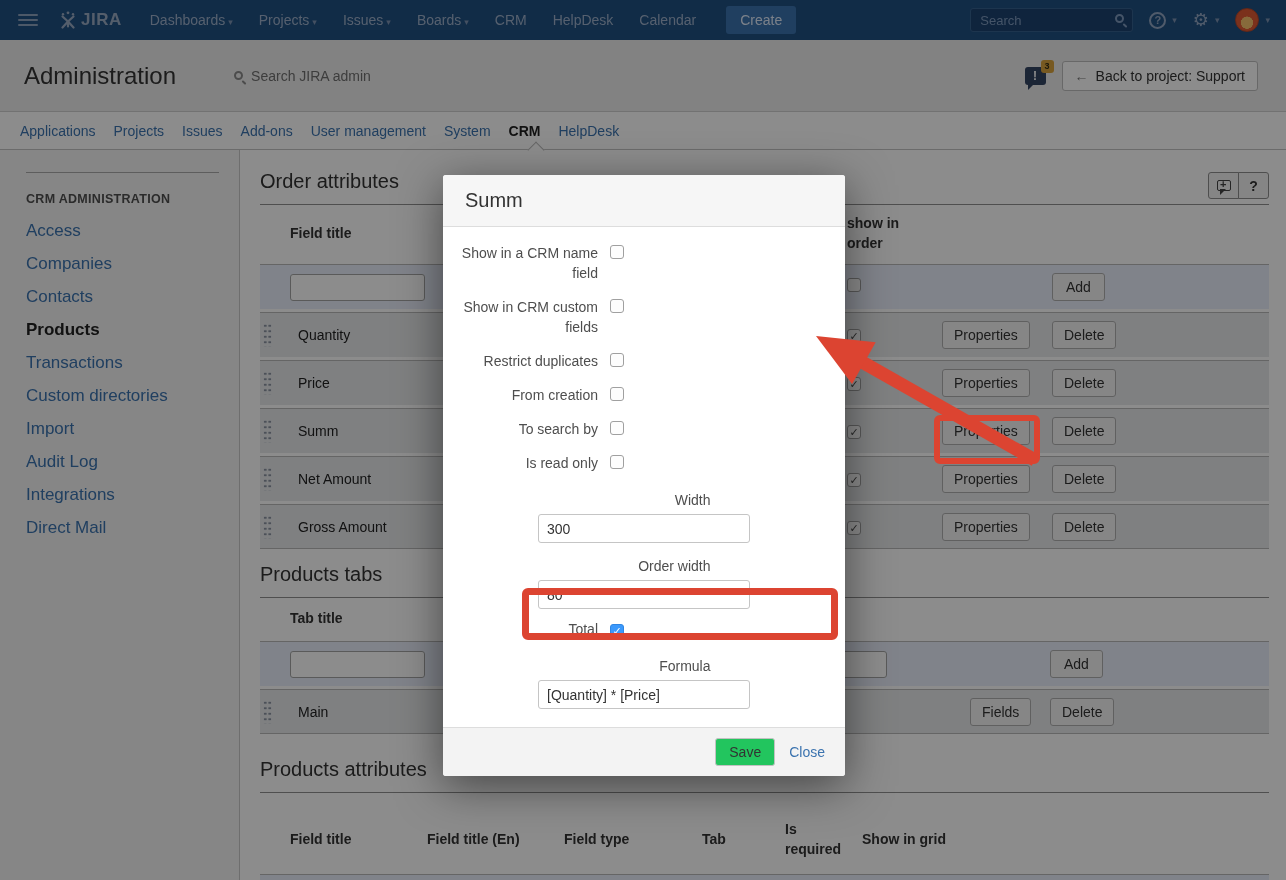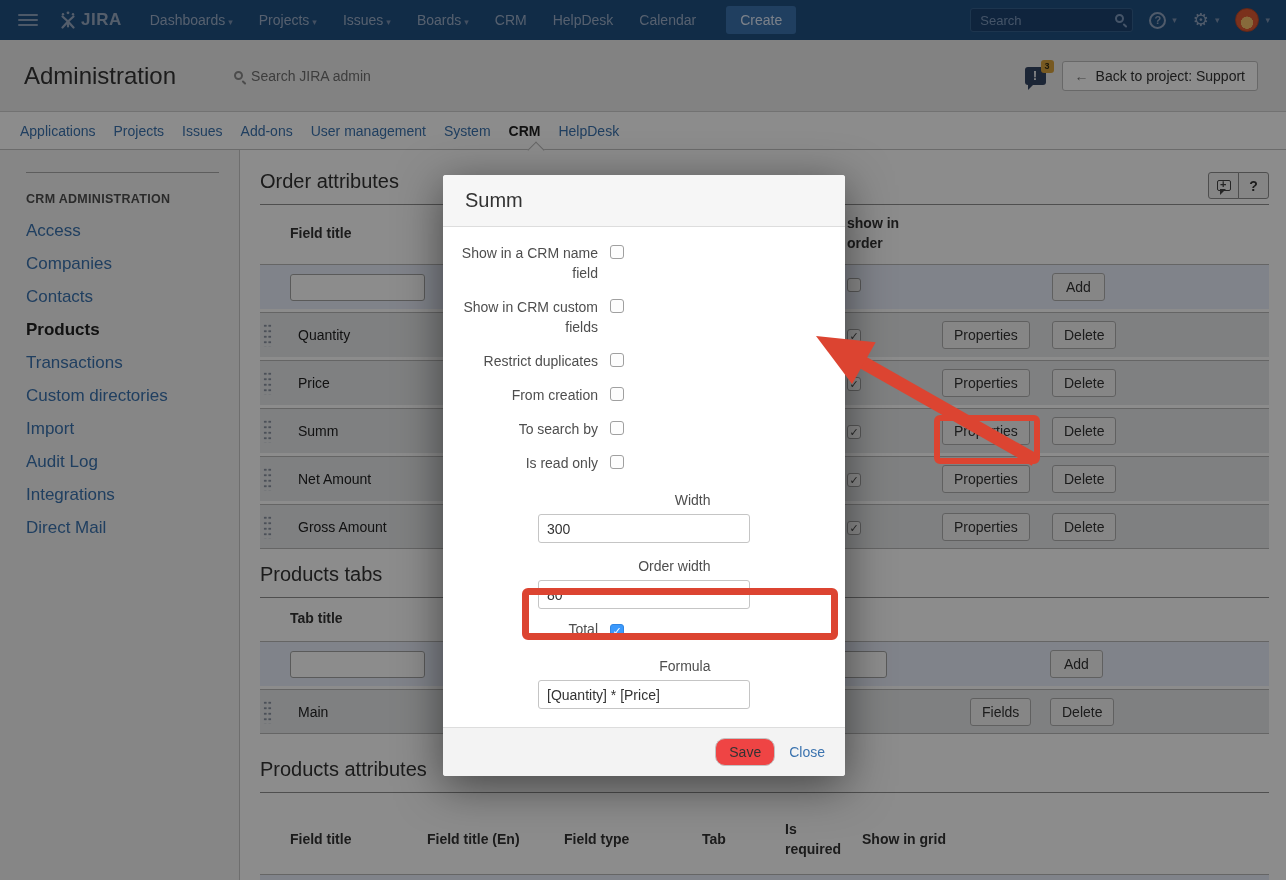--- a/index.html
+++ b/index.html
@@ -106,21 +106,21 @@
            box-shadow:0 10px 45px rgba(0,0,0,.5); z-index:20; }
   .modal-header { background:#f6f6f6; border-bottom:1px solid #ddd; border-radius:3px 3px 0 0; padding:14px 22px; font-size:20px; color:#333; }
   .modal-body { padding:16px 10px 14px 10px; }
   .mrow { display:flex; align-items:flex-start; margin-bottom:14px; }
   .mrow.center { align-items:center; margin-bottom:10px;flex-direction:column; }
   .mlabel { width:145px; margin-right:12px; text-align:right; font-size:14px; color:#4e4e4e; line-height:20px; flex-shrink:0; }
   .mrow.center .mlabel { line-height:27px; }
   .mctrl-cb { padding-top:2px; }
   .min { width:212px; height:29px; border:1px solid #c5c5c5; border-radius:3px; font-size:14px; color:#333; padding:0 8px; outline:none; }
   .modal-footer { background:#f3f3f3; border-top:1px solid #ddd; border-radius:0 0 3px 3px; padding:10px 20px; display:flex; justify-content:flex-end; align-items:center; }
-  .btn-save { background:#ef4444; border:1px solid #c2c2c2; border-radius:10px; padding:5px 13px; font-size:14px; color:#333; cursor:pointer; margin-right:14px; }
+  .btn-save { background:#22c55e; border:1px solid #c2c2c2; border-radius:3px; padding:5px 13px; font-size:14px; color:#333; cursor:pointer; margin-right:14px; }
   .close-link { font-size:14px; color:#3b73af; text-decoration:none; cursor:pointer; }
 
   
   .anno { position:absolute; border:6px solid #dc4431; border-radius:6px; z-index:30; pointer-events:none; }
   .anno-properties { left:934px; top:415px; width:106px; height:49px; }
   .anno-formula { left:522px; top:588px; width:316px; height:52px; border-width:7px; }
   .anno-arrow { position:absolute; left:805px; top:325px; z-index:29; pointer-events:none; }
 </style>
 </head>
 <body>

